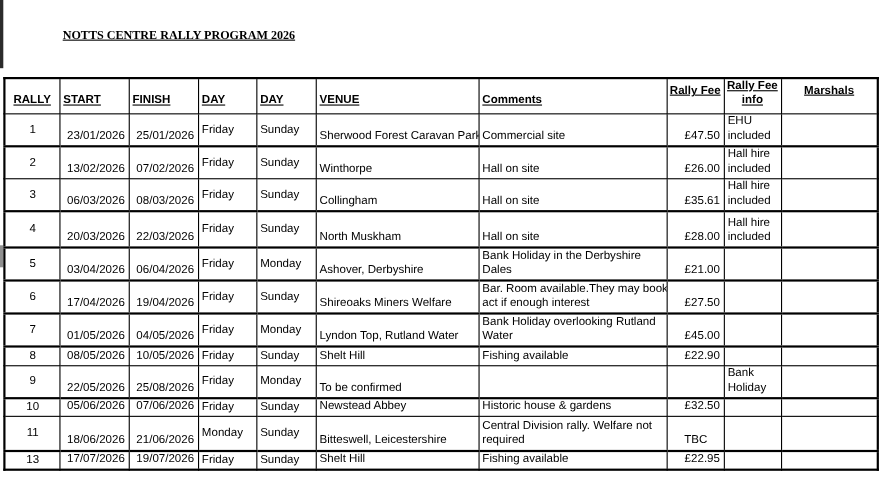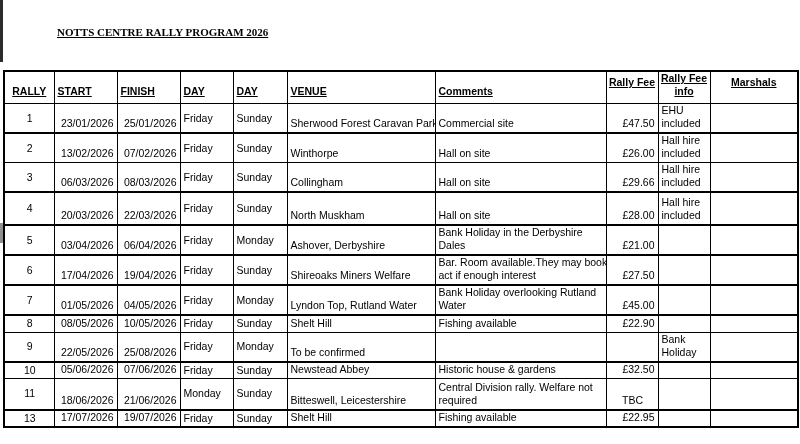--- a/index.html
+++ b/index.html
@@ -116,21 +116,21 @@
         <td></td>
       </tr>
       <tr class="thick" style="height: 29px;">
         <td class="c mid">3</td>
         <td class="r">06/03/2026</td>
         <td class="r">08/03/2026</td>
         <td class="mid">Friday</td>
         <td class="mid">Sunday</td>
         <td>Collingham</td>
         <td>Hall on site</td>
-        <td class="r">£29.66</td>
+        <td class="r">£35.61</td>
         <td>Hall hire
 included</td>
         <td></td>
       </tr>
       <tr class="thick" style="height: 33px;">
         <td class="c mid">4</td>
         <td class="r">20/03/2026</td>
         <td class="r">22/03/2026</td>
         <td class="mid">Friday</td>
         <td class="mid">Sunday</td>

